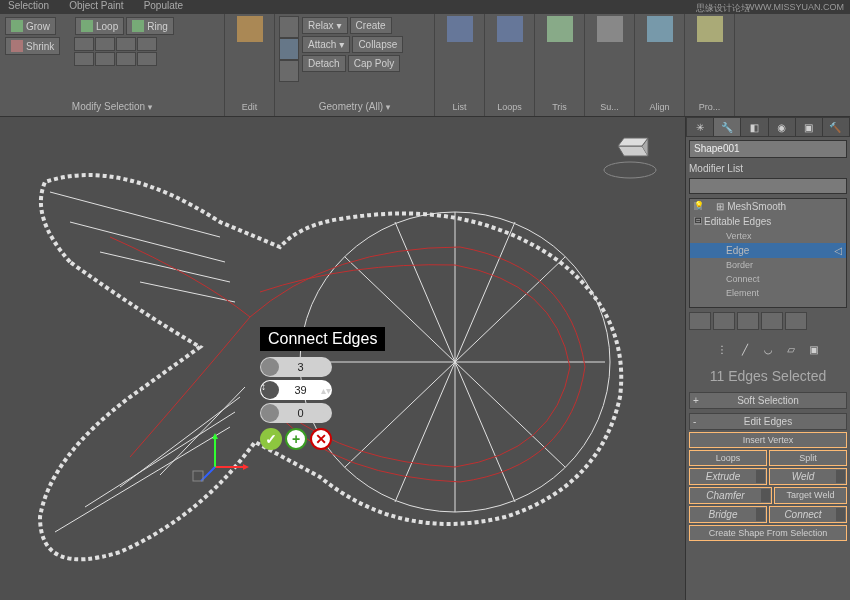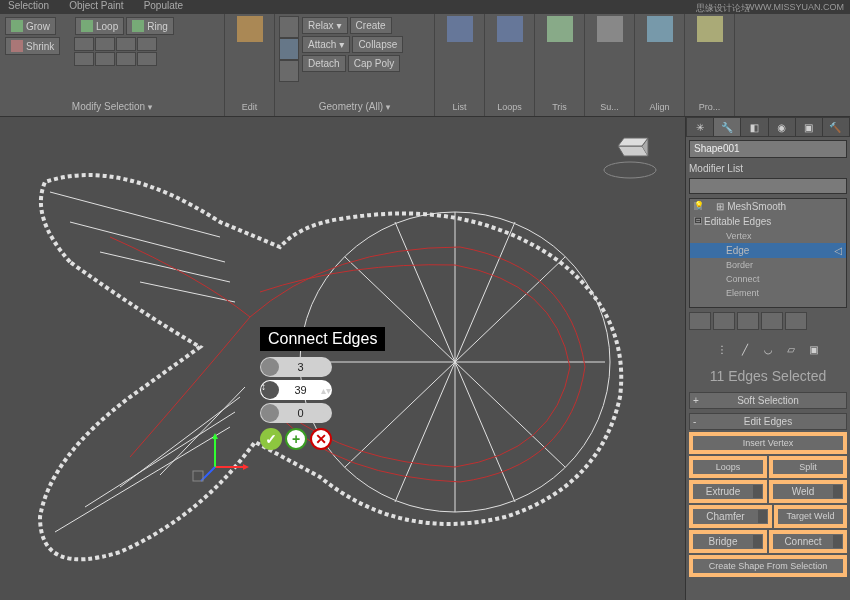--- a/index.html
+++ b/index.html
@@ -33,22 +33,22 @@
 .stackitem .exp { position: absolute; left: 4px; top: 3px; width: 8px; height: 8px; background: #888; font-size: 8px; text-align: center; line-height: 8px; color: #000; }
 .stackbtns { margin: 2px 3px 6px; display: flex; gap: 2px; }
 .sbtn { width: 22px; height: 18px; background: #6a6a6a; border: 1px solid #444; cursor: pointer; }
 .subobj-icons { height: 22px; margin: 2px 3px; display: flex; gap: 3px; align-items: center; justify-content: center; }
 .soi { width: 20px; height: 18px; cursor: pointer; display: flex; align-items: center; justify-content: center; }
 .rollout { margin: 2px 3px; }
 .rollout-hdr { background: #6a6a6a; border: 1px solid #444; text-align: center; padding: 2px; font-size: 10px; cursor: pointer; position: relative; }
 .rollout-hdr .pm { position: absolute; left: 3px; }
 .info { text-align: center; padding: 6px; font-size: 14px; color: #aaa; }
 .btnrow { display: flex; gap: 2px; margin: 2px 0; }
-.pbtn { flex: 1; background: #6a6a6a; border: 4px solid #fdba74; padding: 2px; text-align: center; cursor: pointer; font-size: 9px; }
-.pbtn.hasopt { position: relative; padding-right: 12px; }
+.pbtn { flex: 1; background: #6a6a6a; border: 1px solid #fdba74; padding: 2px; text-align: center; cursor: pointer; font-size: 9px; }
+.pbtn.hasopt { position: relative; padding-right: 12px; font-style: italic; }
 .pbtn .opt { position: absolute; right: 1px; top: 1px; bottom: 1px; width: 9px; background: #555; }
 .popup { position: absolute; z-index: 10; }
 .popup-title { background: #000; color: #fff; padding: 3px 8px; font-size: 16px; margin-bottom: 6px; }
 .spin { display: flex; align-items: center; margin: 3px 0; background: #d0d0d0; border-radius: 10px; padding: 0; width: 72px; height: 20px; }
 .spin .sico { width: 18px; height: 18px; background: #888; border-radius: 50%; margin: 1px; }
 .spin .sval { flex: 1; text-align: center; color: #222; font-size: 11px; }
 .spin .sarr { width: 8px; margin-right: 3px; }
 .spin.hl { background: #fff; }
 .popup-btns { display: flex; gap: 3px; margin-top: 5px; }
 .rndbtn { width: 22px; height: 22px; border-radius: 50%; cursor: pointer; display: flex; align-items: center; justify-content: center; font-size: 14px; font-weight: bold; }

